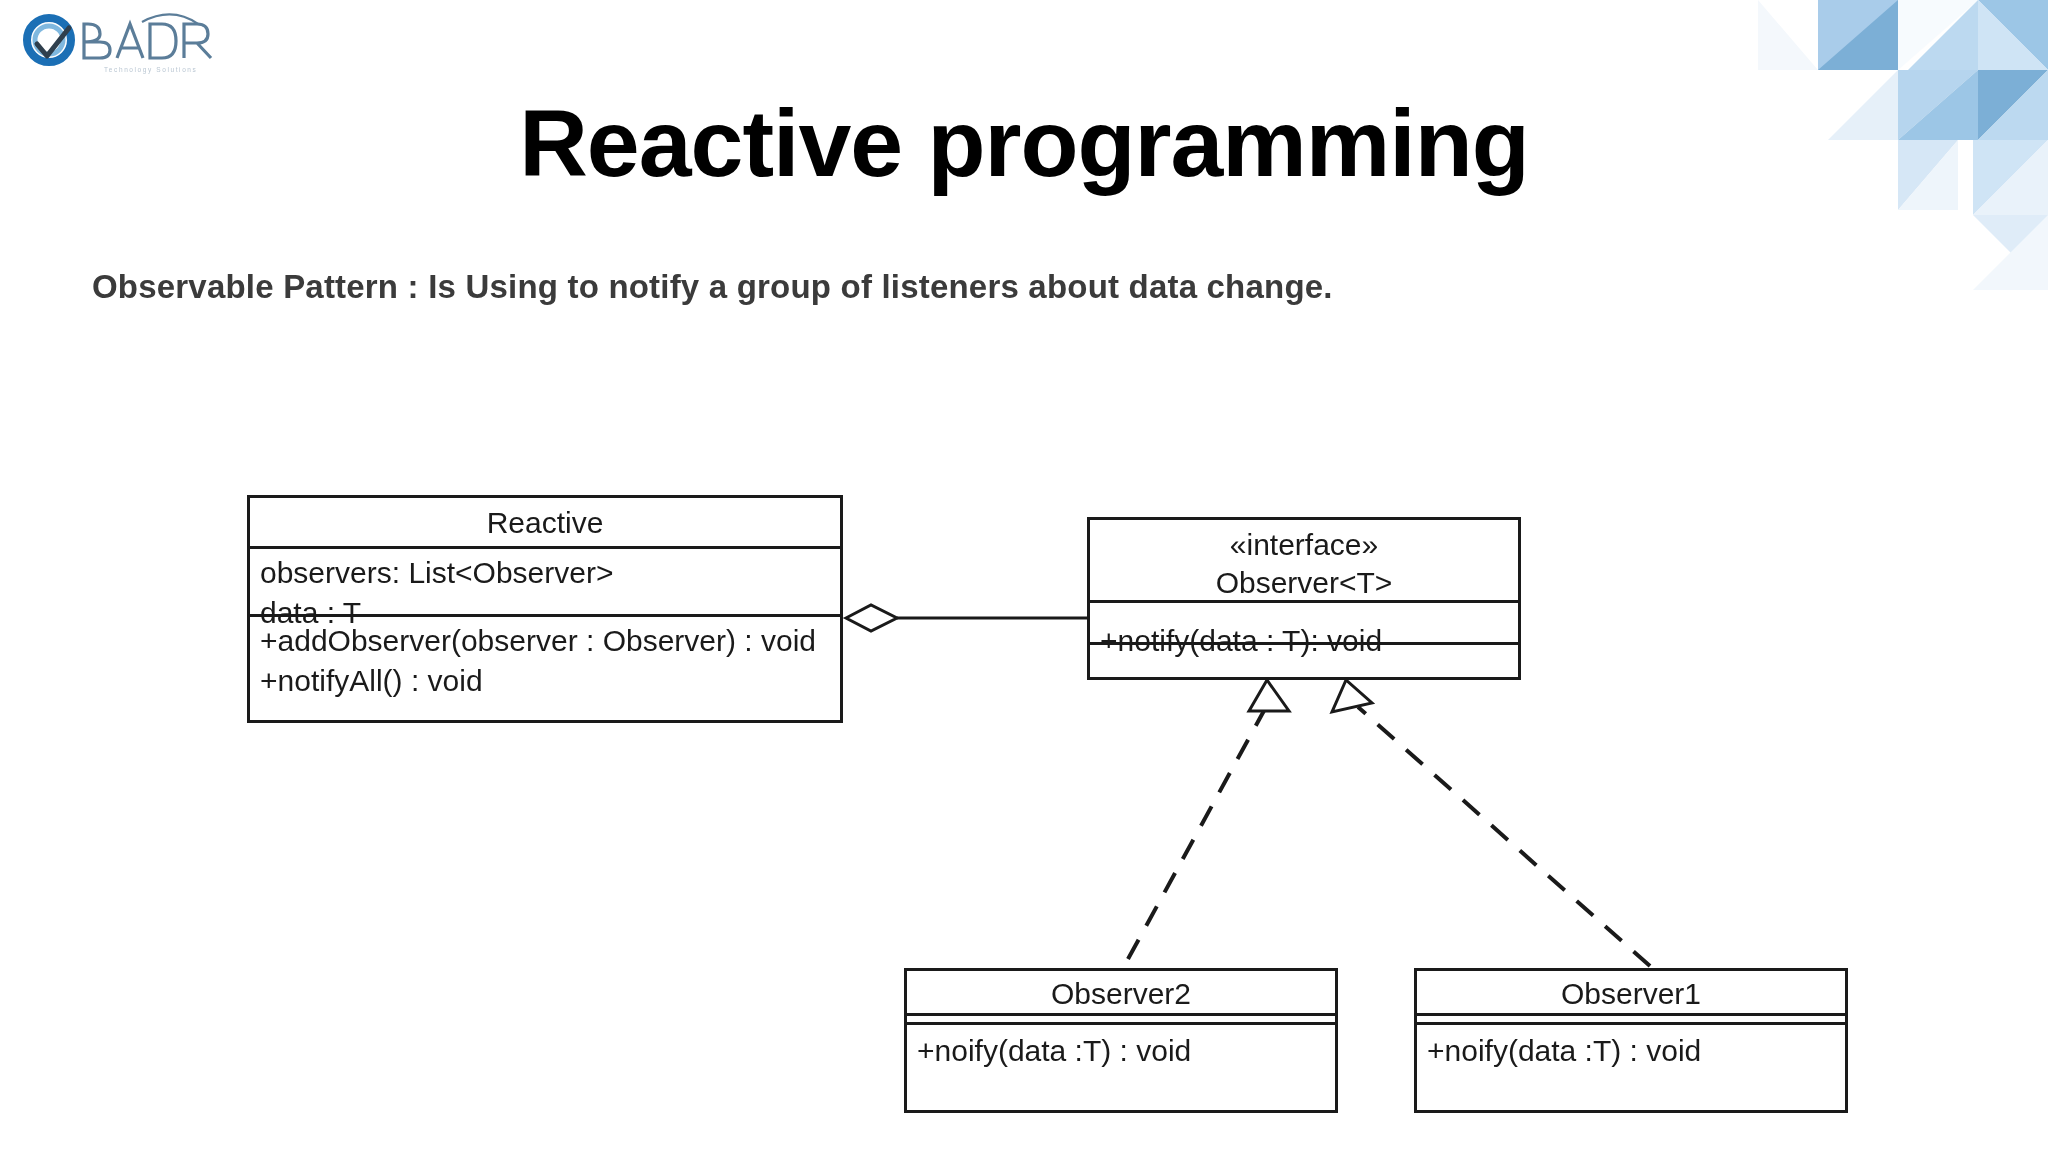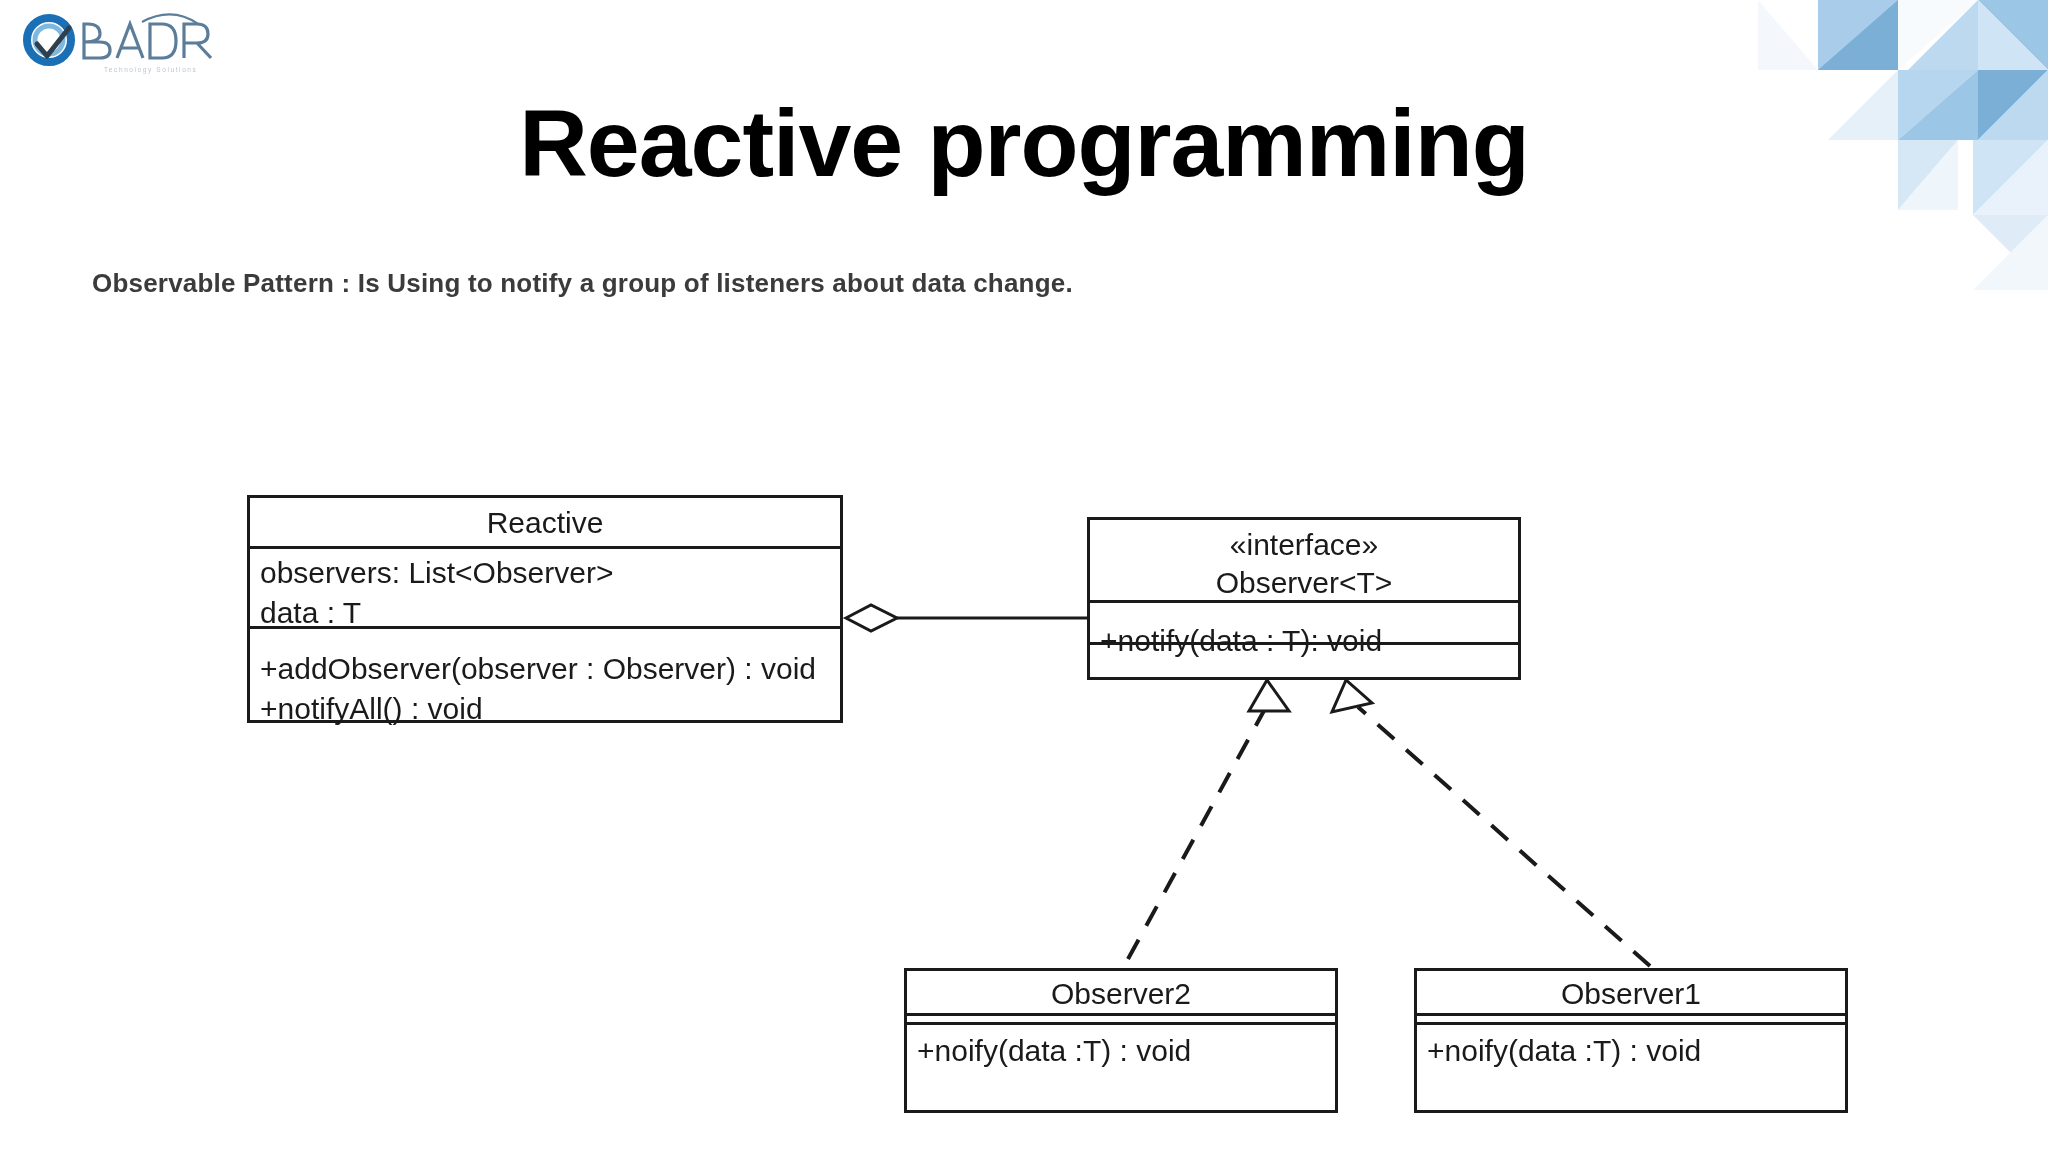--- a/index.html
+++ b/index.html
@@ -52,21 +52,21 @@
     letter-spacing: -1px;
     line-height: 1.08;
     font-family: "Liberation Sans", sans-serif;
   }
 
   
   #subtitle {
     position: absolute;
     left: 92px;
     top: 268px;
-    font-size: 26px;
+    font-size: 33px;
     font-weight: bold;
     color: #3b3b3b;
     letter-spacing: 0.2px;
     font-family: "Liberation Sans", sans-serif;
   }
 
   
   #uml-diagram {
     position: absolute;
     left: 0;
@@ -96,22 +96,22 @@
   }
   .uml-row {
     font-size: 30px;
     line-height: 1.33;
     white-space: pre;
   }
 
   
   #class-subject { left: 247px; top: 495px; width: 596px; height: 228px; }
   #class-subject .c-title  { height: 48px; padding-top: 6px; }
-  #class-subject .c-attrs  { height: 80px; padding-top: 4px; }
-  #class-subject .c-ops    { height: 100px; padding-top: 20px; }
+  #class-subject .c-attrs  { height: 68px; padding-top: 4px; }
+  #class-subject .c-ops    { height: 100px; padding-top: 4px; }
 
   
   #class-observer-interface { left: 1087px; top: 517px; width: 434px; height: 163px; }
   #class-observer-interface .c-title { height: 80px; padding-top: 6px; }
   #class-observer-interface .c-ops   { height: 42px; padding-top: 18px; }
   #class-observer-interface .c-empty { height: 41px; }
 
   
   #class-observer2 { left: 904px;  top: 968px; width: 434px; height: 145px; }
   #class-observer1 { left: 1414px; top: 968px; width: 434px; height: 145px; }

